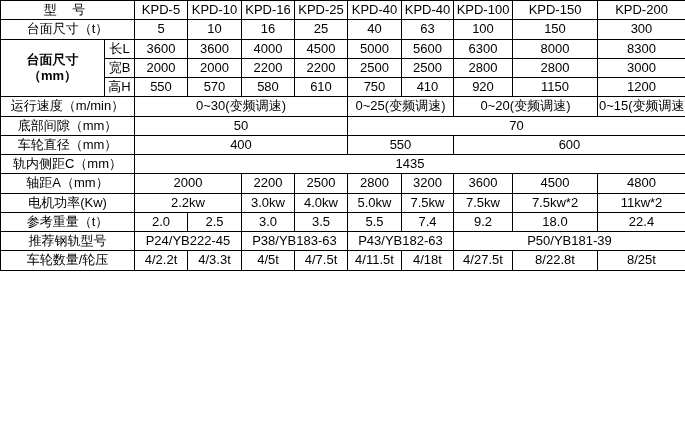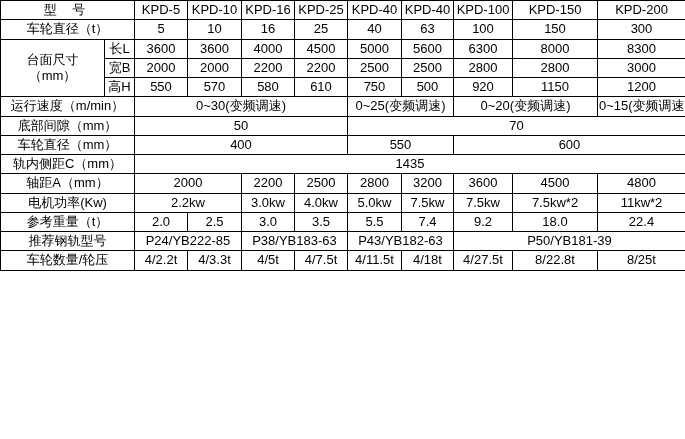--- a/index.html
+++ b/index.html
@@ -17,21 +17,21 @@
     vertical-align:middle;
     font-size:13px;
     color:#000;
     padding:1px 1px;
     line-height:1.25;
     white-space:nowrap;
     overflow:hidden;
   }
   td.hdr{font-size:14px;letter-spacing:0.5px;}
   td.label{font-size:13px;}
-  td.label-wide{font-size:13px;}
+  td.label-wide{font-size:13px;font-weight:bold;}
   td.sub{font-size:13px;}
   td.model{font-size:14px;margin-top:43px;}
   .sp{letter-spacing:6px;}
   .two-line{line-height:1.35;}
 </style>
 </head>
 <body>
 
 <div id="wrap">
 <table class="spec">
@@ -58,21 +58,21 @@
     <td class="model">KPD-16</td>
     <td class="model">KPD-25</td>
     <td class="model">KPD-40</td>
     <td class="model">KPD-40</td>
     <td class="model">KPD-100</td>
     <td class="model">KPD-150</td>
     <td class="model">KPD-200</td>
   </tr>
 
   <tr>
-    <td class="label" colspan="3">车轮直径（t）</td>
+    <td class="label" colspan="3">台面尺寸（t）</td>
     <td>5</td>
     <td>10</td>
     <td>16</td>
     <td>25</td>
     <td>40</td>
     <td>63</td>
     <td>100</td>
     <td>150</td>
     <td>300</td>
   </tr>
@@ -107,21 +107,21 @@
     <td>3000</td>
   </tr>
 
   <tr>
     <td class="sub">高H</td>
     <td>550</td>
     <td>570</td>
     <td>580</td>
     <td>610</td>
     <td>750</td>
-    <td>500</td>
+    <td>410</td>
     <td>920</td>
     <td>1150</td>
     <td>1200</td>
   </tr>
 
   <tr>
     <td class="label" colspan="3">运行速度（m/min）</td>
     <td colspan="4">0~30(变频调速)</td>
     <td colspan="2">0~25(变频调速)</td>
     <td colspan="2">0~20(变频调速)</td>
@@ -178,21 +178,21 @@
     <td>3.5</td>
     <td>5.5</td>
     <td>7.4</td>
     <td>9.2</td>
     <td>18.0</td>
     <td>22.4</td>
   </tr>
 
   <tr>
     <td class="label" colspan="3">推荐钢轨型号</td>
-    <td colspan="2">P24/YB222-85</td>
+    <td colspan="2">P24/YB222-45</td>
     <td colspan="2">P38/YB183-63</td>
     <td colspan="2">P43/YB182-63</td>
     <td colspan="3">P50/YB181-39</td>
   </tr>
 
   <tr>
     <td class="label" colspan="3">车轮数量/轮压</td>
     <td>4/2.2t</td>
     <td>4/3.3t</td>
     <td>4/5t</td>

